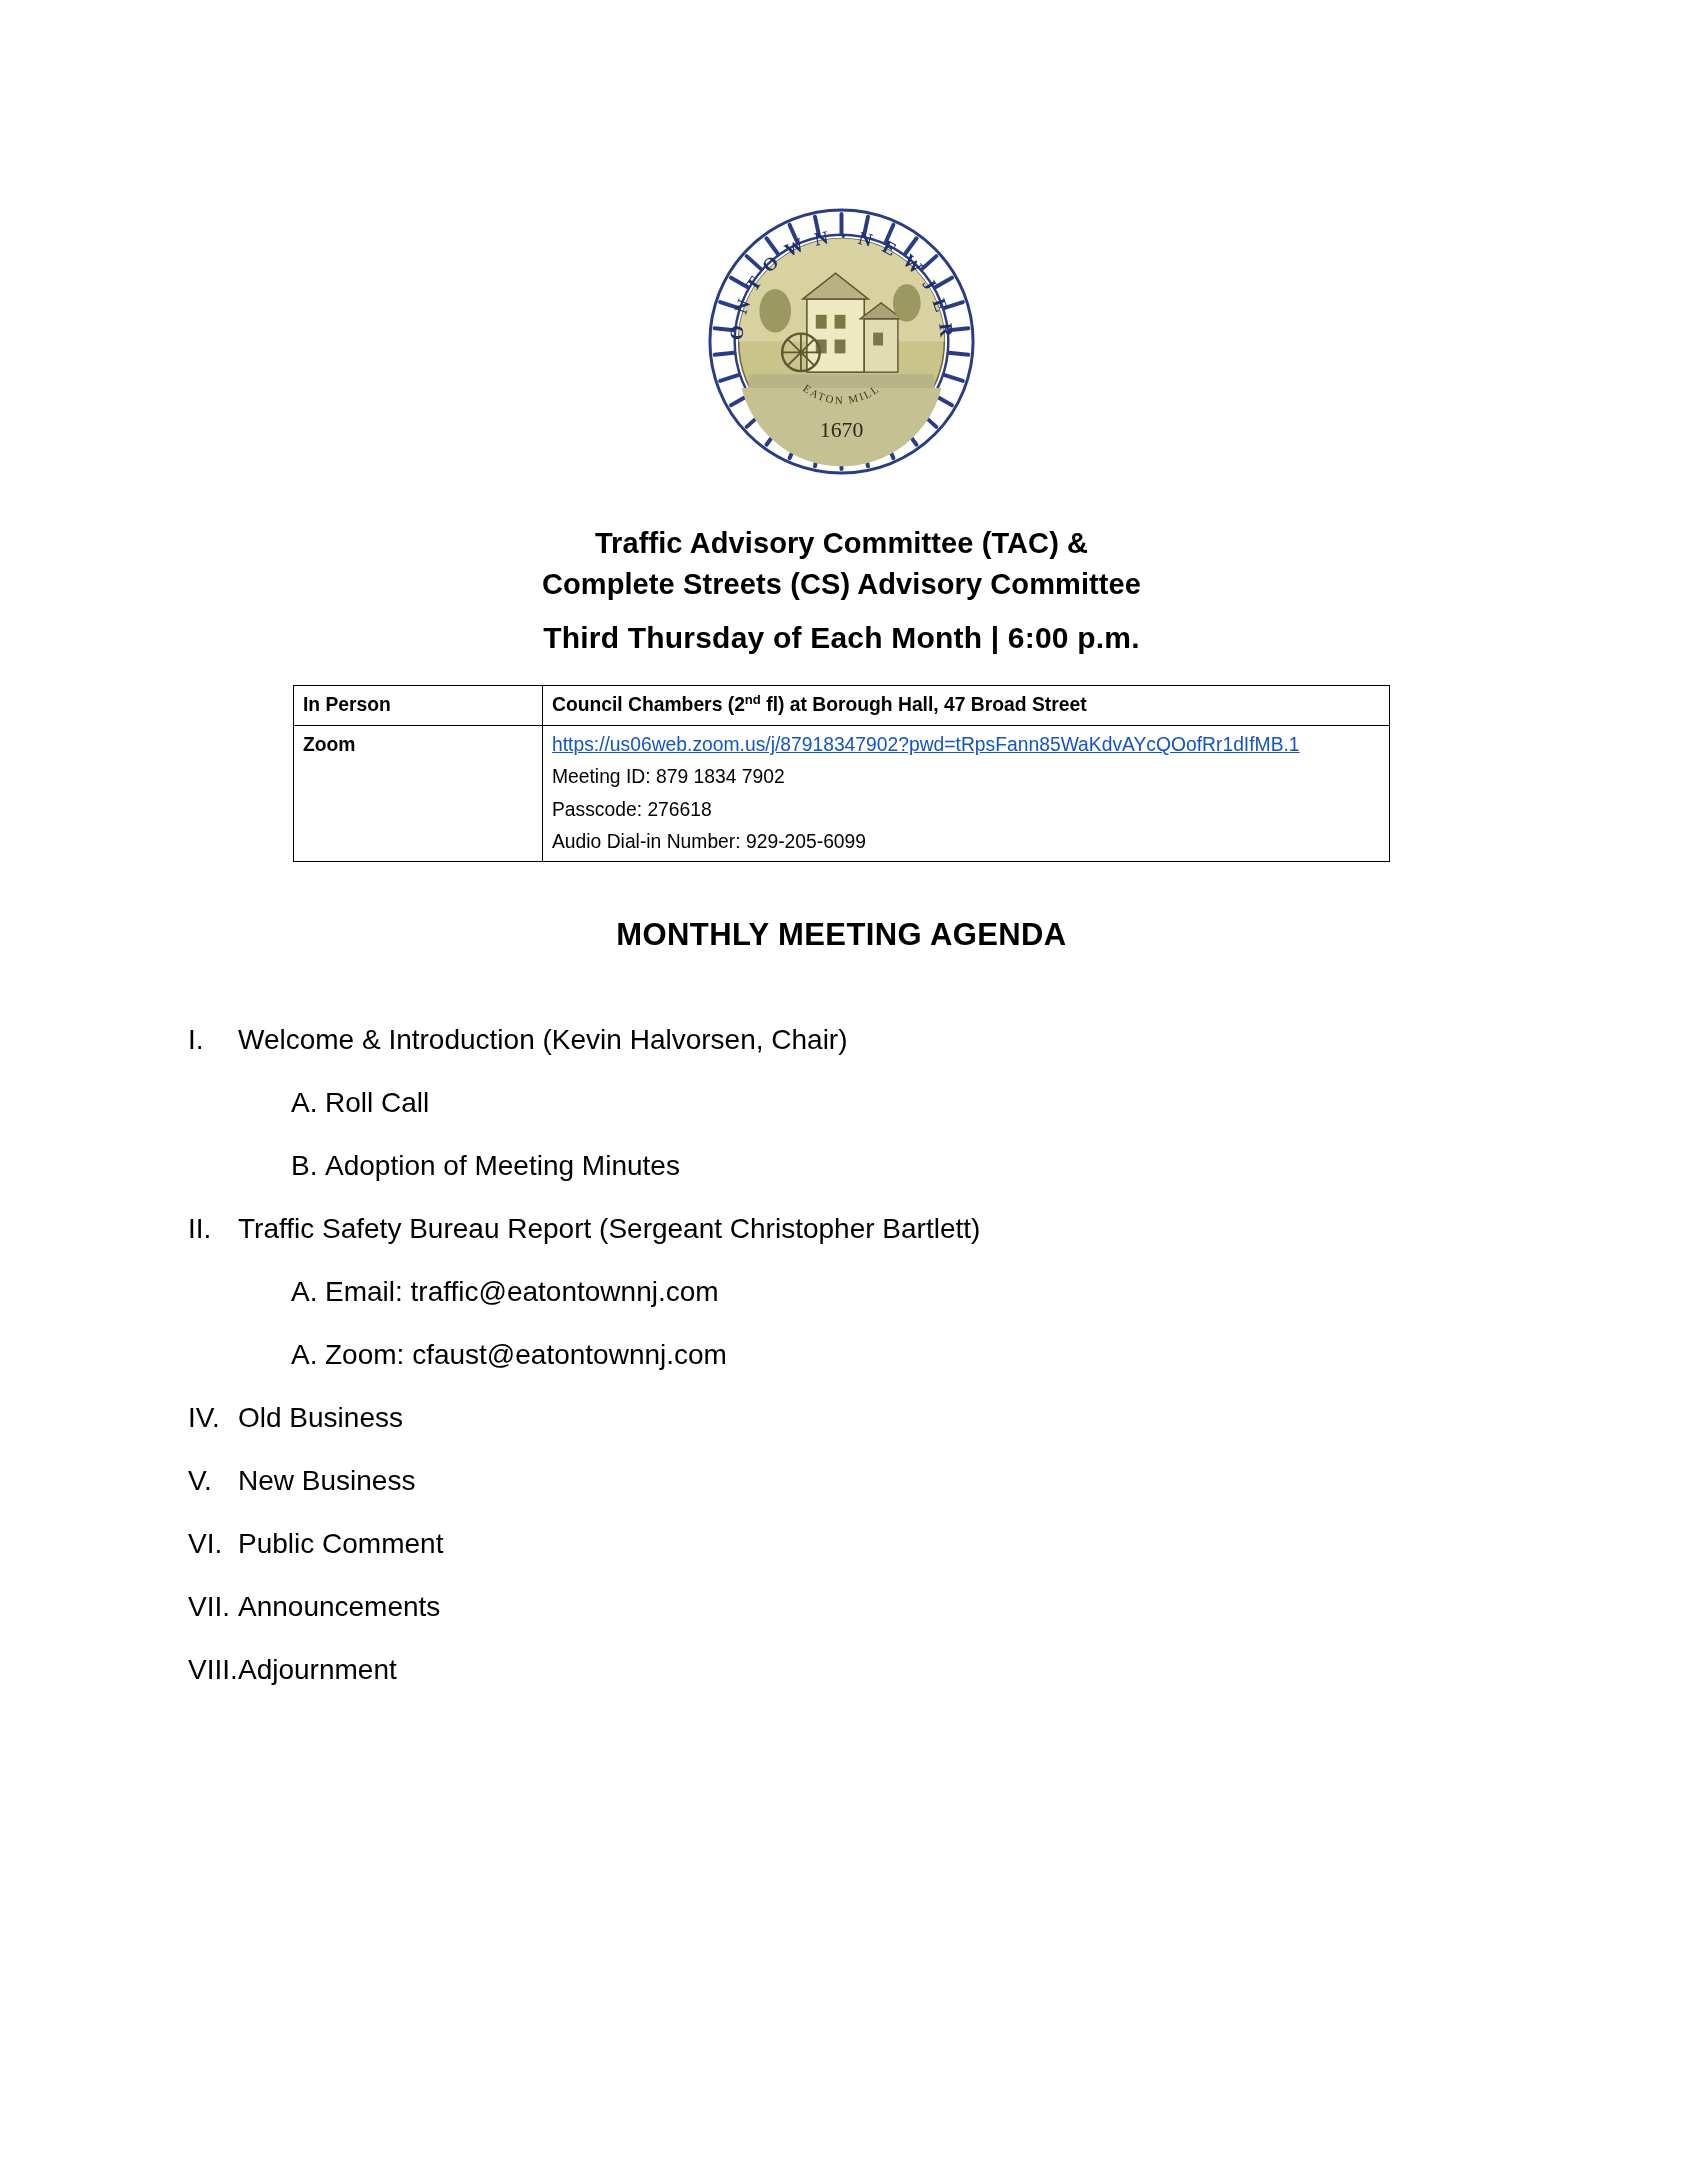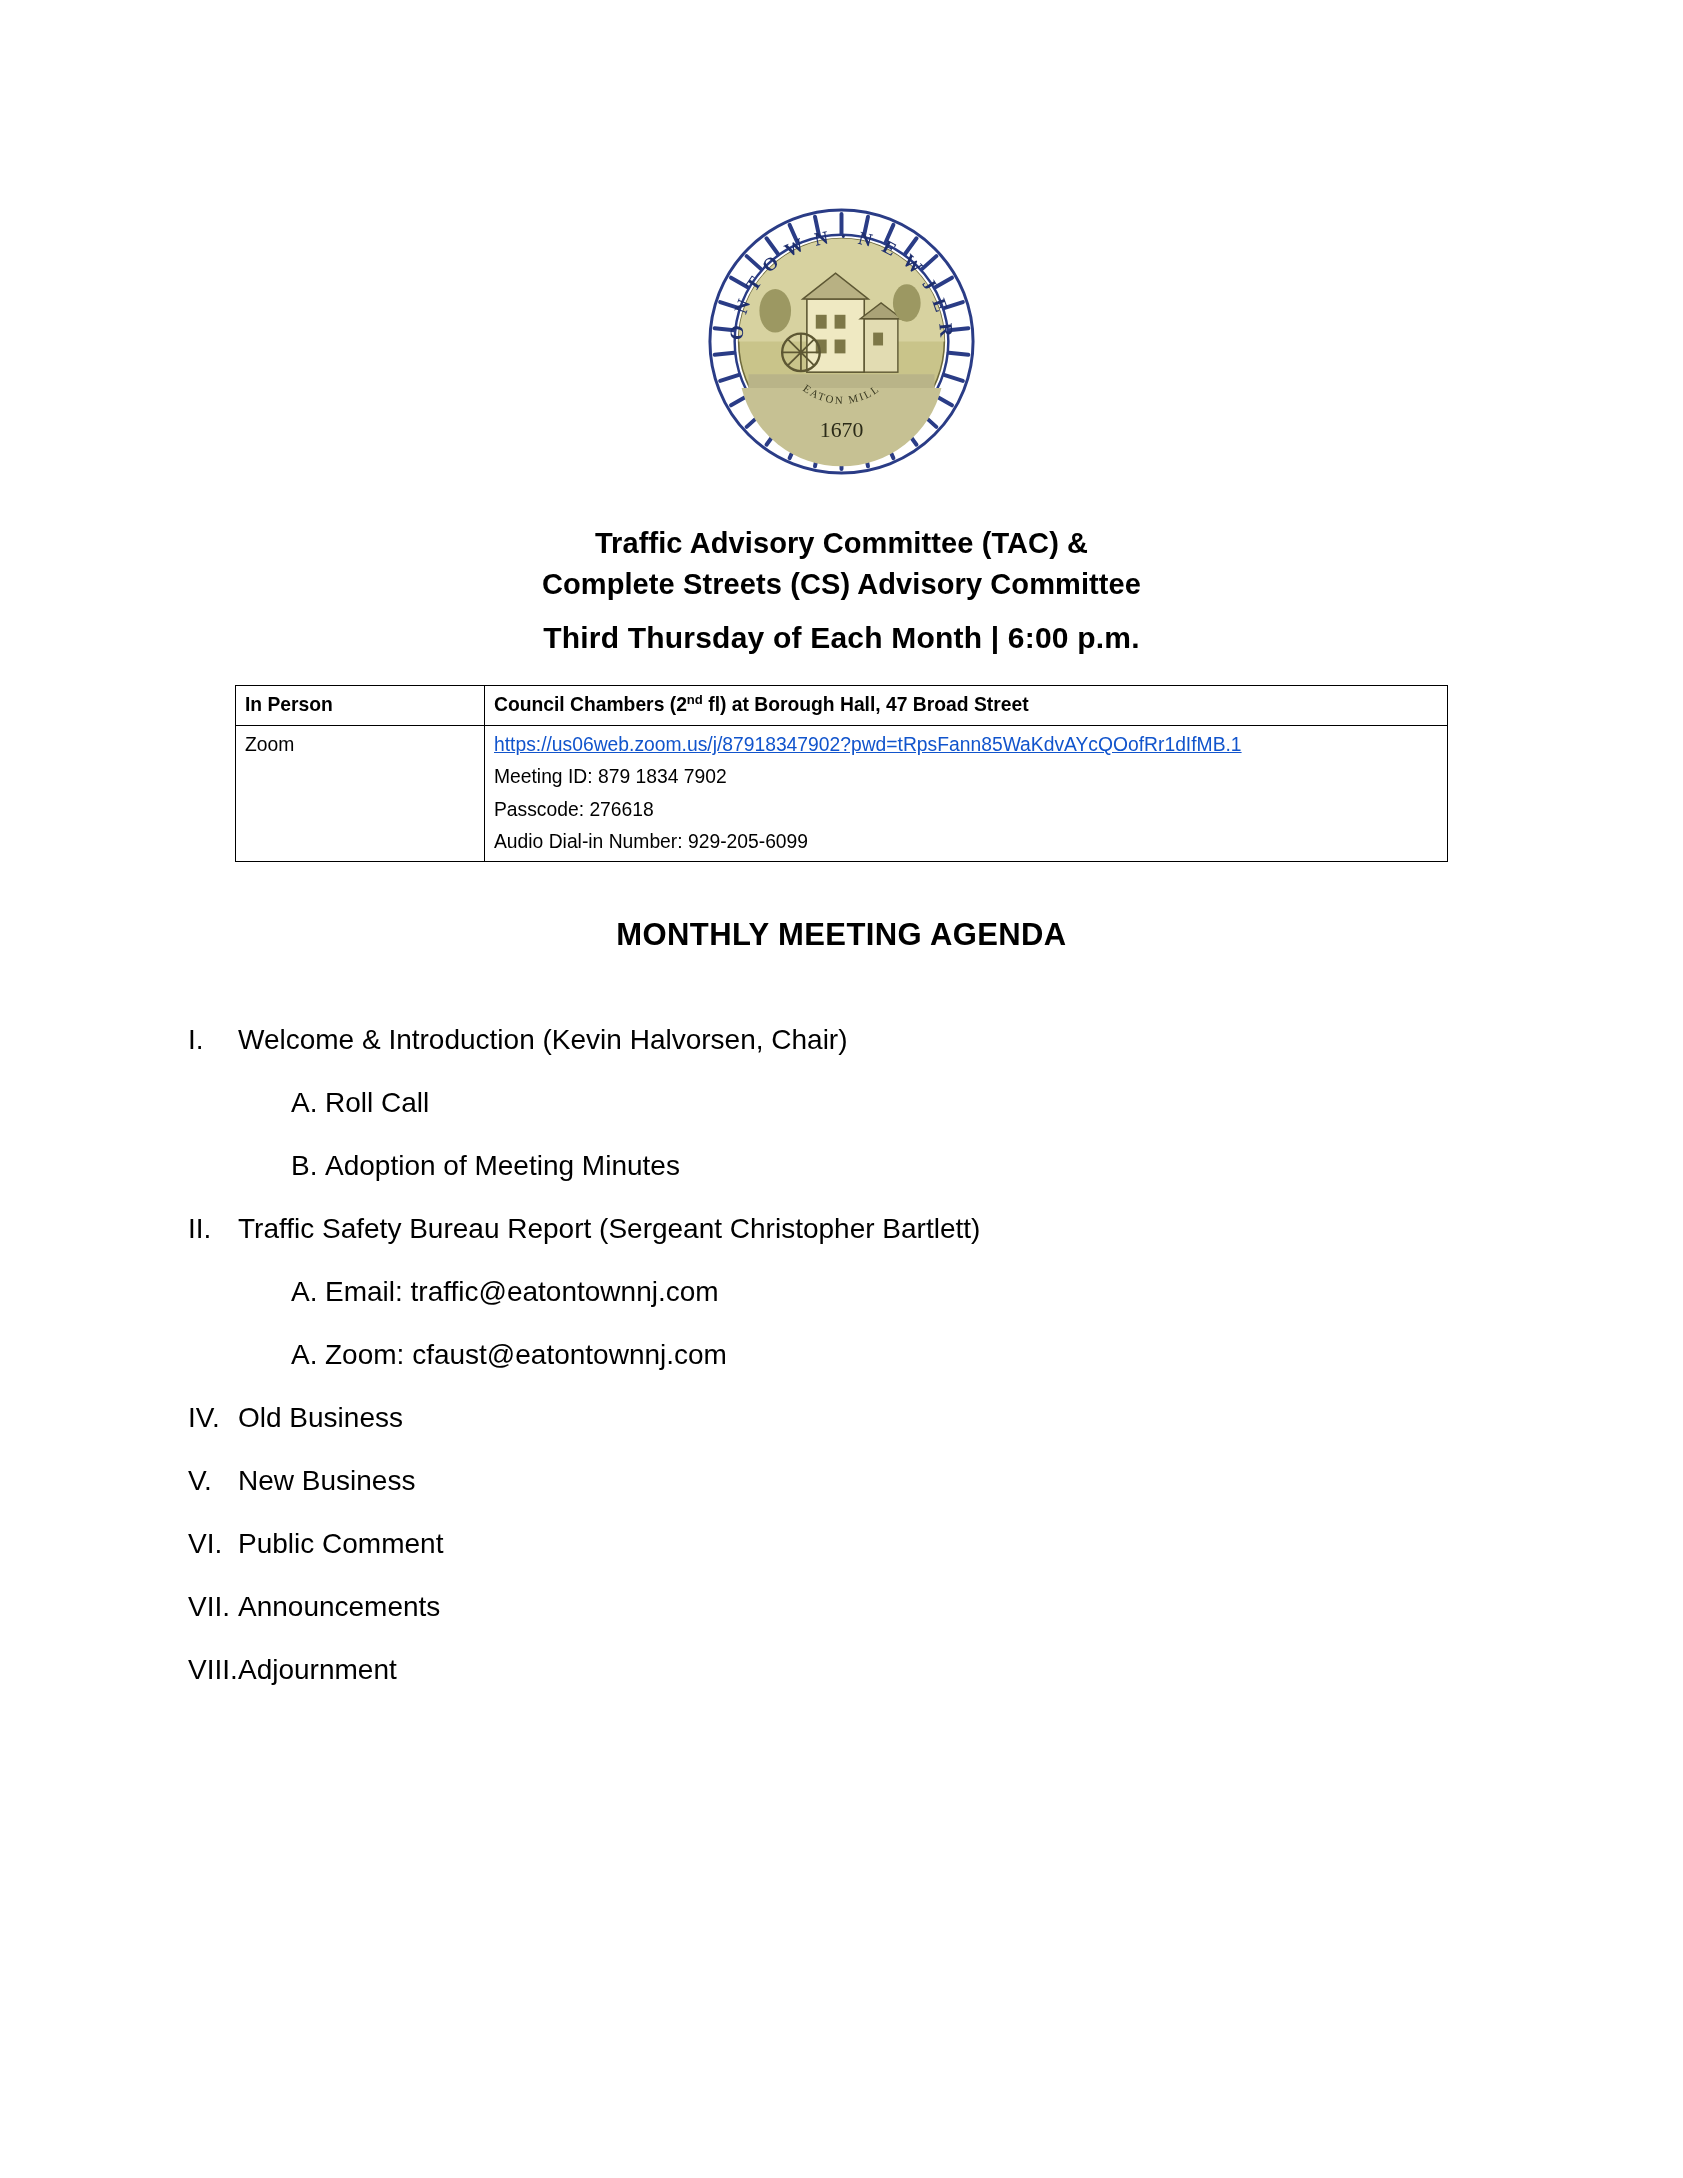--- a/index.html
+++ b/index.html
@@ -49,37 +49,37 @@
     margin-top: 16px;
     text-align: center;
     font-weight: bold;
     font-size: 30px;
     letter-spacing: 0.2px;
   }
 
   
   .info-table {
     margin: 30px auto 0 auto;
-    width: 1213px;
+    width: 1097px;
     border-collapse: collapse;
     font-size: 19.3px;
     line-height: 1.52;
   }
   .info-table td {
     border: 1.5px solid #000000;
     padding: 4px 9px 5px 9px;
     vertical-align: top;
   }
   .info-table td.label-cell {
     width: 230px;
     font-weight: bold;
     white-space: nowrap;
   }
   .info-table td.label-cell.plain {
-    font-weight: normal;
+    font-weight: bold;
   }
   .info-table td.value-cell {
     font-weight: bold;
   }
   .zoom-link {
     color: #1154cc;
     text-decoration: underline;
     font-weight: normal;
     word-break: break-all;
   }

